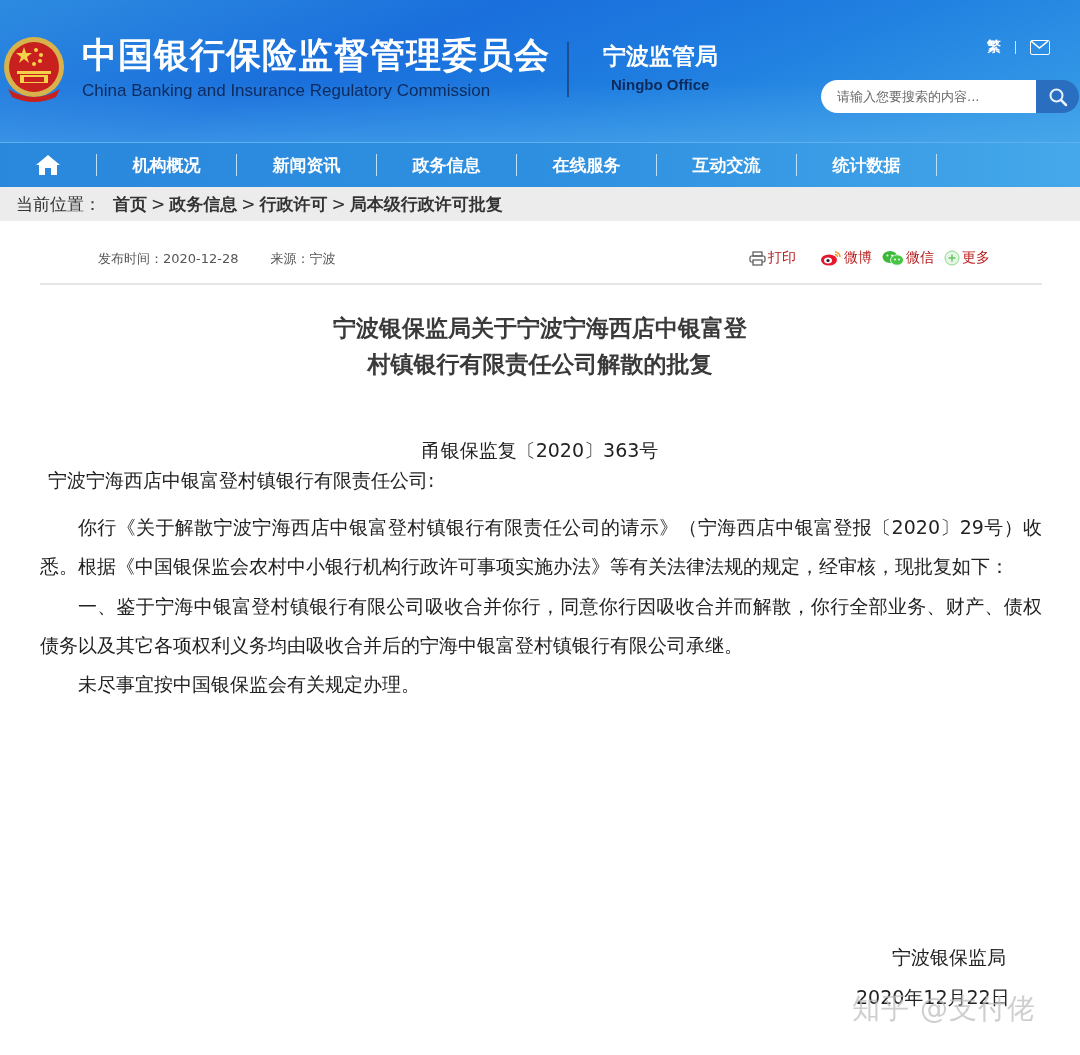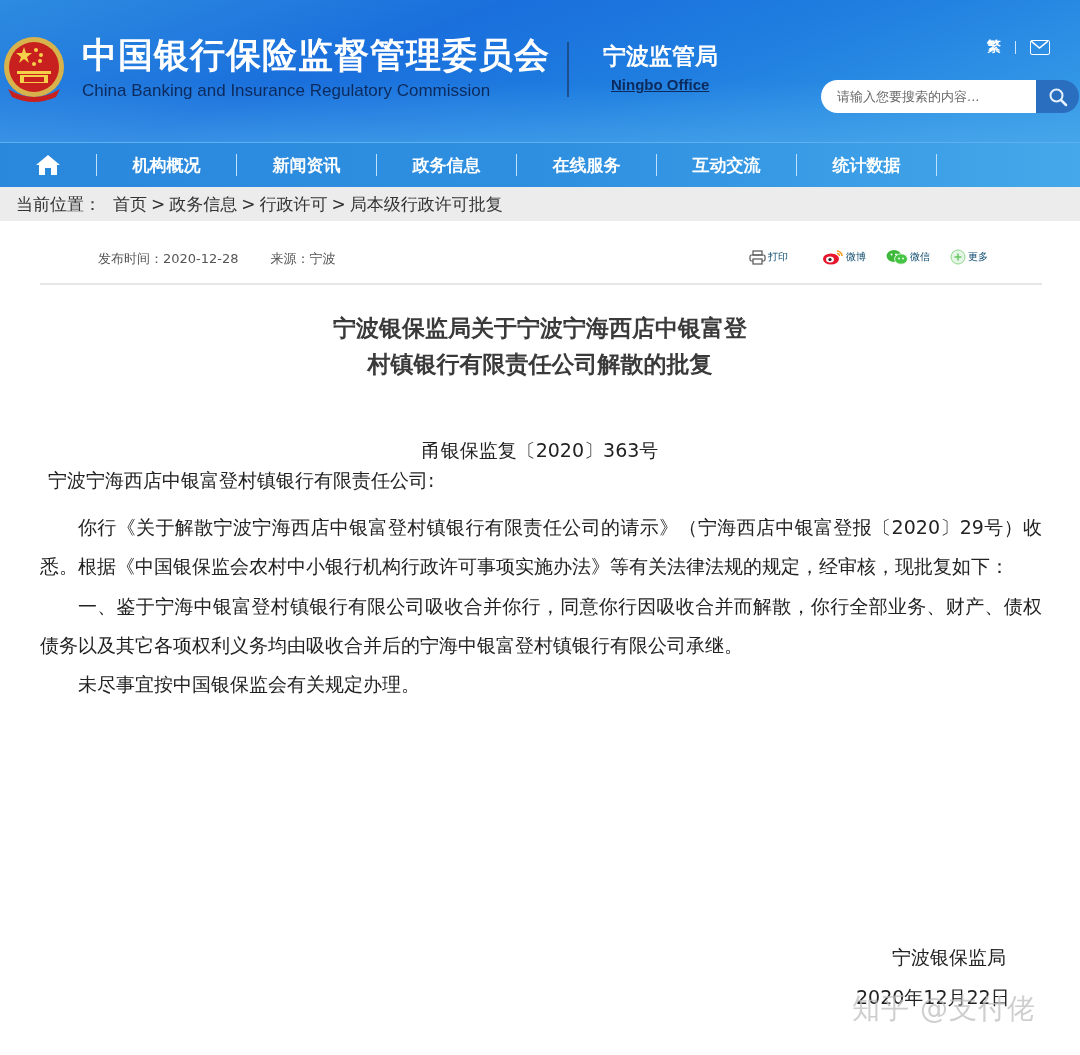--- a/index.html
+++ b/index.html
@@ -30,21 +30,21 @@
   }
   .divider-v {
     position: absolute; left: 567px; top: 42px; width: 2px; height: 55px; background: #1c4f90; z-index: 2;
   }
   .office-cn {
     position: absolute; left: 603px; top: 41px; z-index: 2;
     font-size: 23px; font-weight: bold; color: #ffffff;
   }
   .office-en {
     position: absolute; left: 611px; top: 76px; z-index: 2;
-    font-size: 15px; font-weight: bold; color: #0d2a5c; font-family: "Liberation Sans", sans-serif; text-decoration: underline;
+    font-size: 15px; font-weight: bold; color: #0d2a5c; font-family: "Liberation Sans", sans-serif;
   }
   .top-links {
     position: absolute; left: 987px; top: 38px; z-index: 2; display: flex; align-items: center;
   }
   .trad-link { color: #fff; font-size: 14px; font-weight: bold; cursor: pointer; }
   .top-sep { width: 1px; height: 13px; background: #cfe4ff; margin: 0 14px 0 14px; }
   .mail-icon { width: 20px; height: 15px; border: 1.5px solid #fff; border-radius: 2px; position: relative; cursor: pointer; }
   .mail-icon svg { position: absolute; left: 0; top: 0; }
 
   .search-box {
@@ -73,32 +73,32 @@
   .nav-item {
     width: 139px; text-align: center; color: #fff; font-size: 17px; font-weight: bold; cursor: pointer;
   }
 
   
   .breadcrumb {
     position: absolute; left: 0; top: 187px; width: 1080px; height: 34px;
     background: #ececec; display: flex; align-items: center; padding-left: 16px;
     font-size: 17px; color: #333;
   }
-  .crumb-link { color: #333; cursor: pointer; }
+  .crumb-link { color: #333; cursor: pointer; font-weight: bold; }
   .crumb-sep { margin: 0 4px; color: #333; }
   .crumb-label { margin-right: 12px; }
 
   
   .meta-row {
     position: absolute; left: 40px; top: 245px; width: 1002px; height: 40px;
     border-bottom: 2px solid #e6e6e6;
   }
   .meta-left { position: absolute; left: 58px; top: 5px; font-size: 13px; color: #555; display: flex; }
   .meta-left .m { margin-right: 32px; }
-  .meta-right { position: absolute; left: 709px; top: 4px; display: flex; align-items: center; font-size: 10px; color: #0c4a6e; gap: 10px; }
+  .meta-right { position: absolute; left: 709px; top: 4px; display: flex; align-items: center; font-size: 14px; color: #b91c1c; }
   .share { display: flex; align-items: center; cursor: pointer; margin-right: 10px; }
   .share .ico { margin-right: 2px; display: inline-flex; }
 
   
   .article-title {
     position: absolute; left: 0; width: 1080px; text-align: center;
     font-size: 23px; font-weight: bold; color: #3a3a3a; line-height: 36px;
   }
   .doc-number {
     position: absolute; left: 0; top: 438px; width: 1080px; text-align: center;

